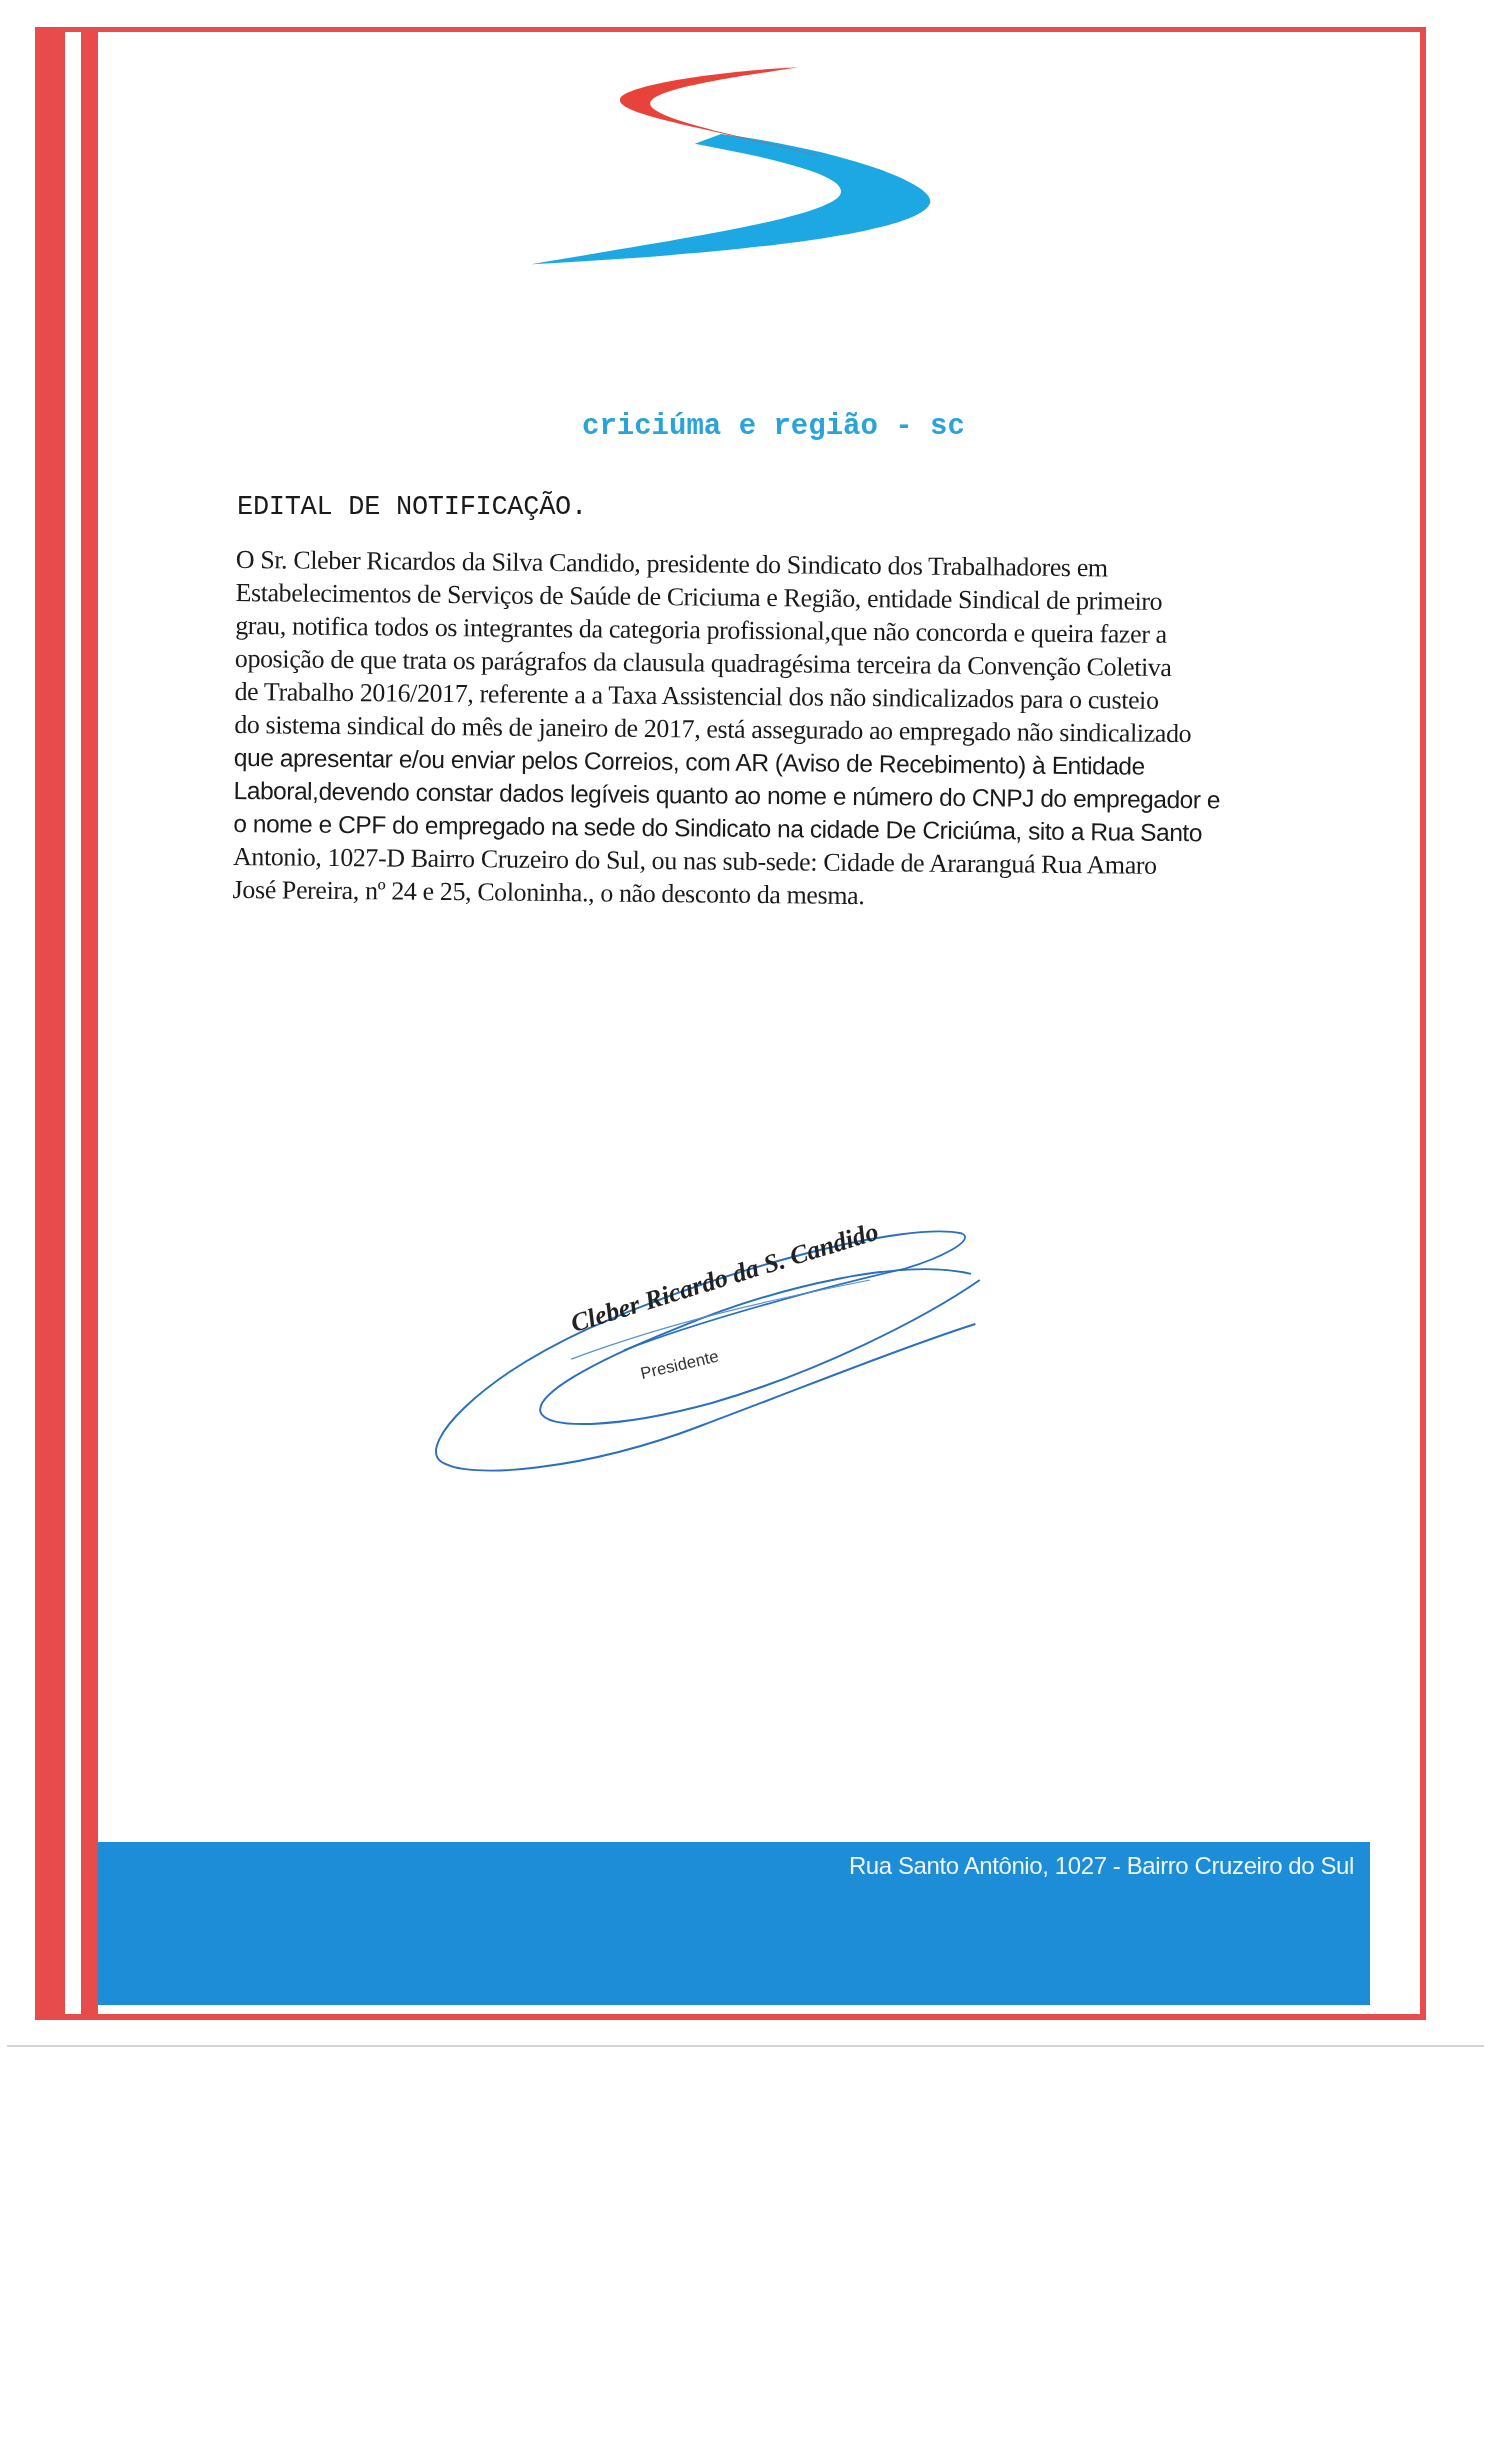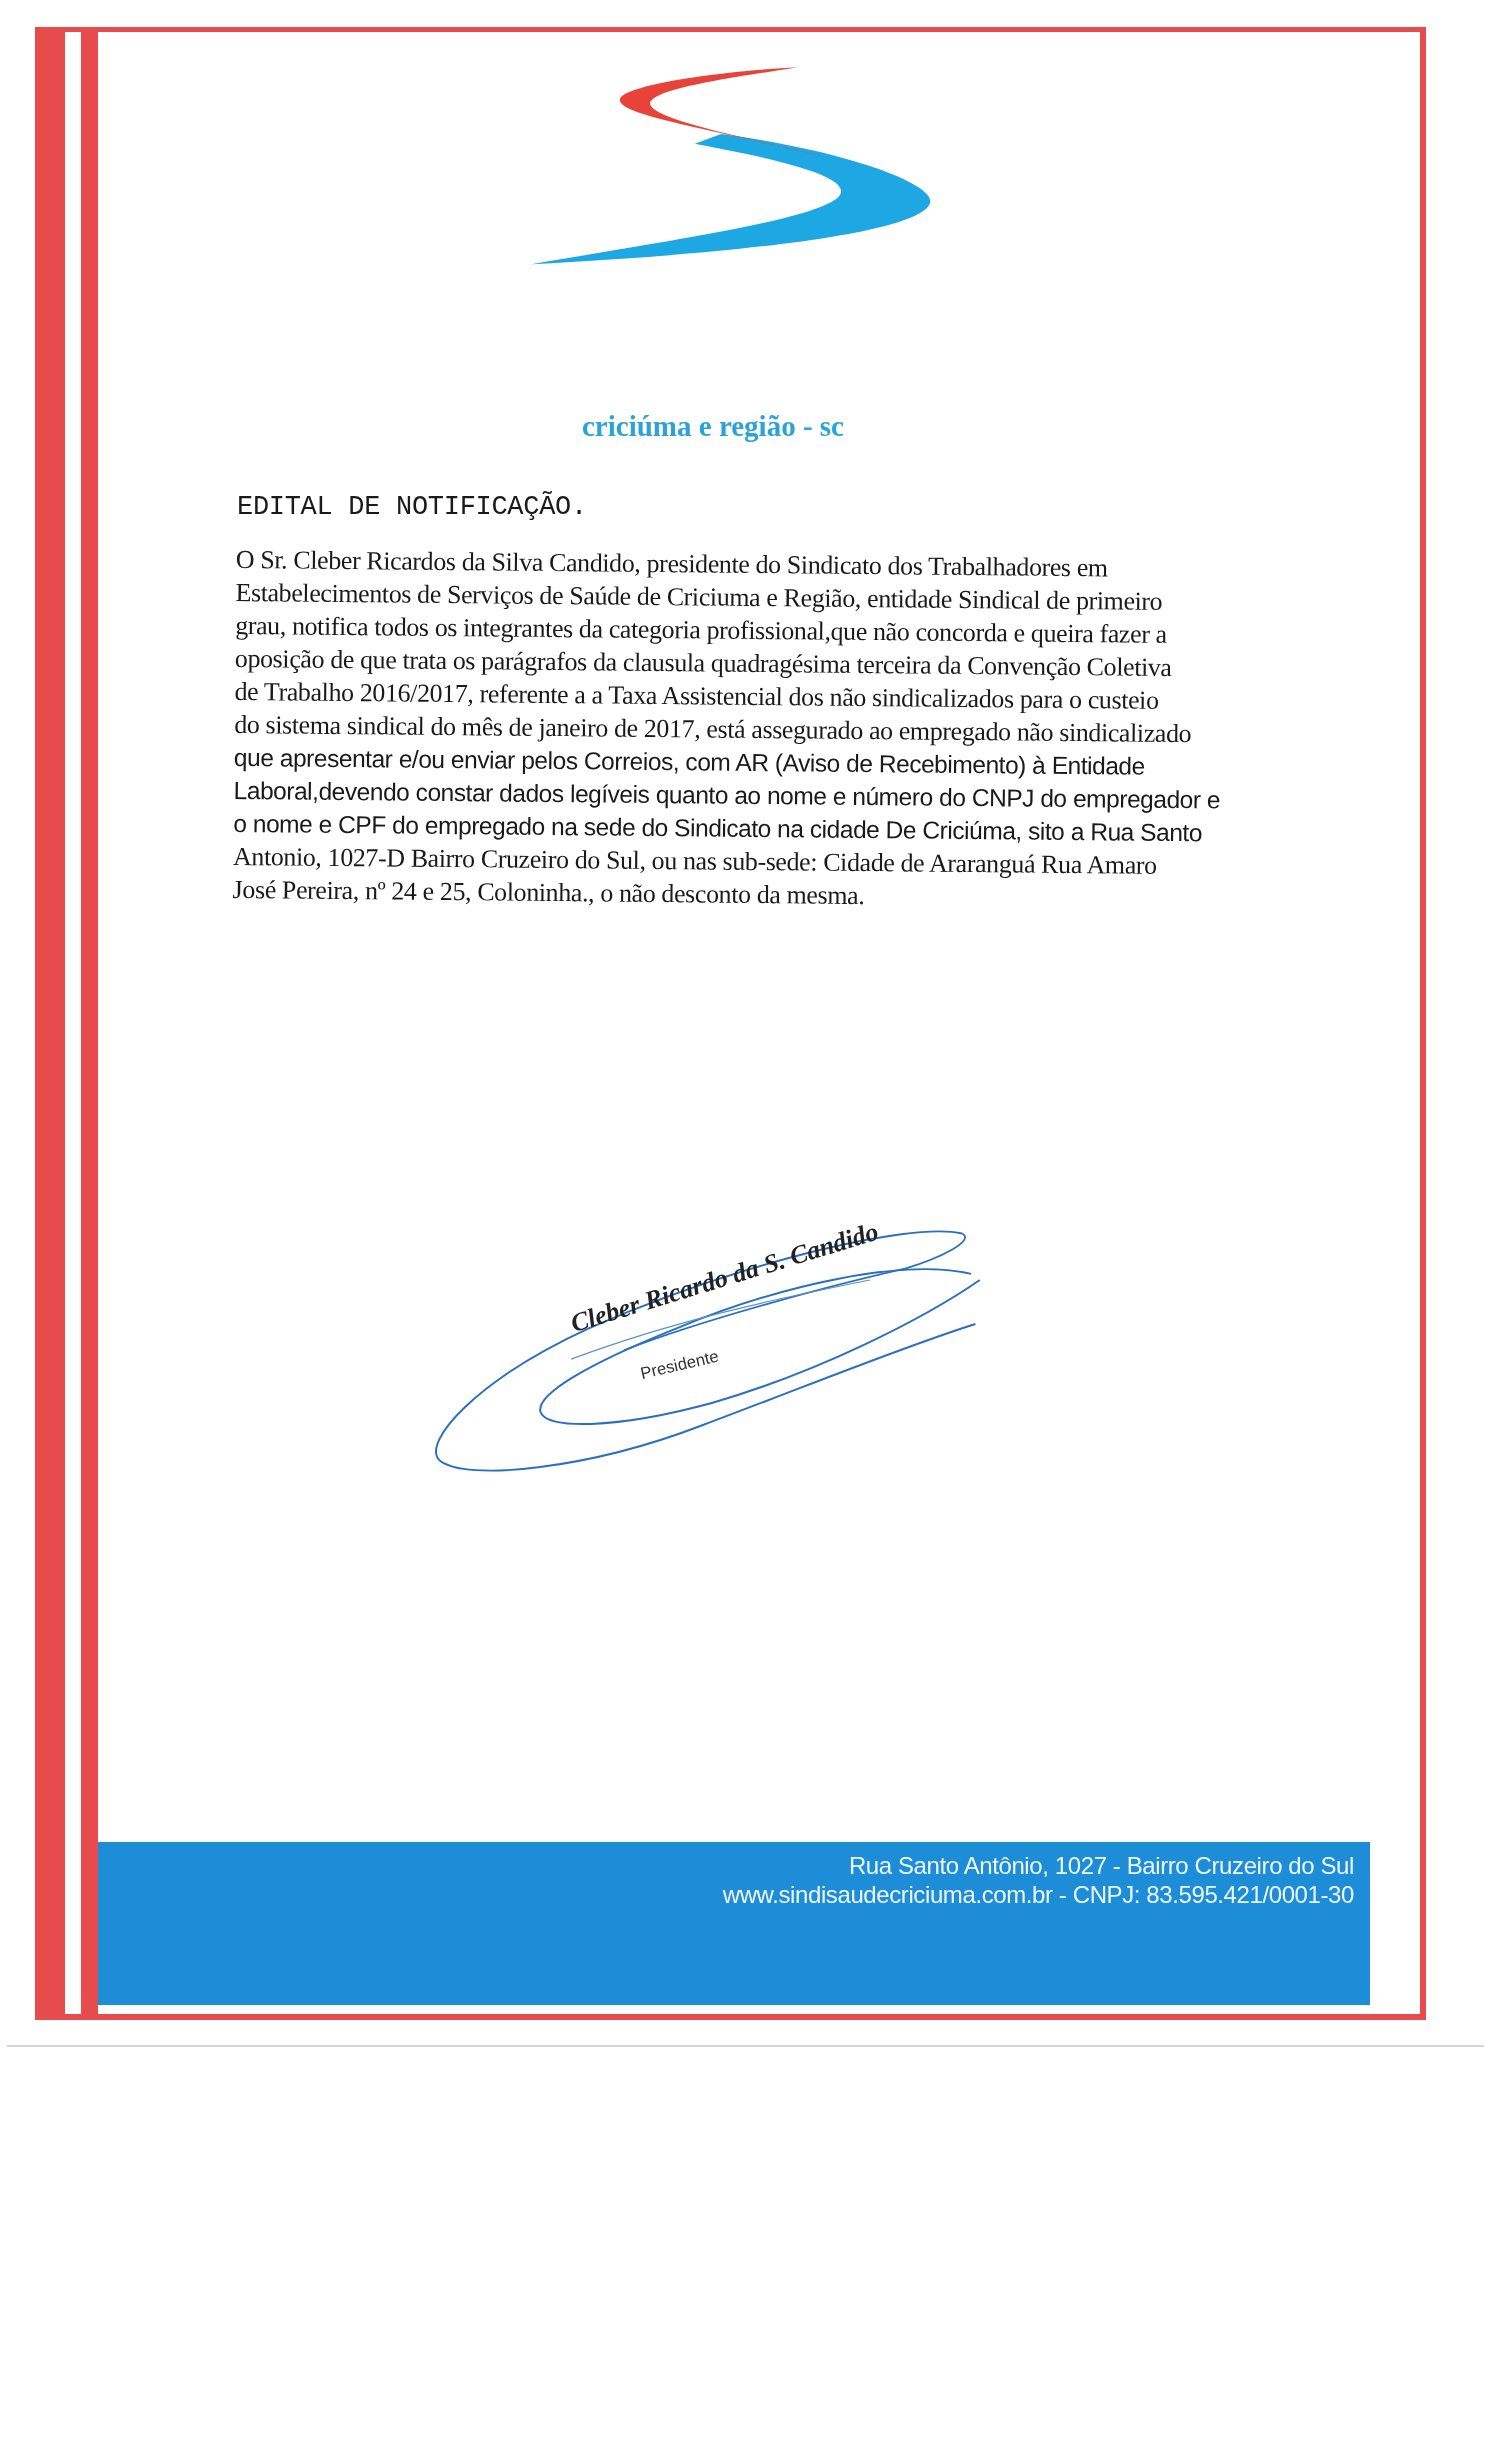--- a/index.html
+++ b/index.html
@@ -74,21 +74,21 @@
       letter-spacing: -2.6px;
       line-height: 1;
       white-space: nowrap;
     }
     .logo-word .red { color: #e8433a; }
     .logo-word .blue { color: #20a8e0; }
     .logo-tag {
       position: absolute;
       left: 107px;
       top: 357px;
-      font-family: Liberation Serif, serif;
+      font-family: Liberation Mono, monospace;
       font-weight: bold;
       font-size: 29px;
       color: #2aa3d8;
       white-space: nowrap;
     }
 
     
     .doc-title {
       position: absolute;
       left: 237px;
@@ -220,18 +220,17 @@
     <path d="M 635 68 C 560 50, 420 80, 300 130 C 200 170, 140 205, 145 225 C 150 245, 230 245, 340 215 C 460 180, 580 120, 645 75" fill="none" stroke="#2a6fc0" stroke-width="2.2"></path>
     <path d="M 180 165 C 300 120, 420 95, 520 75" fill="none" stroke="#5a8fd0" stroke-width="1.4"></path>
   </svg>
   <div class="sig-name">Cleber Ricardo da S. Candido</div>
   <div class="sig-role">Presidente</div>
 </div>
 
 <div class="footer-band">
   <div class="footer-lines">
     <span>Rua Santo Antônio, 1027 - Bairro Cruzeiro do Sul</span>
-    <span>www.sindisaudecriciuma.com.br - CNPJ: 83.595.421/0001-30</span>
   </div>
 </div>
 
 <div class="scan-line"></div>
 
 
 </body></html>

